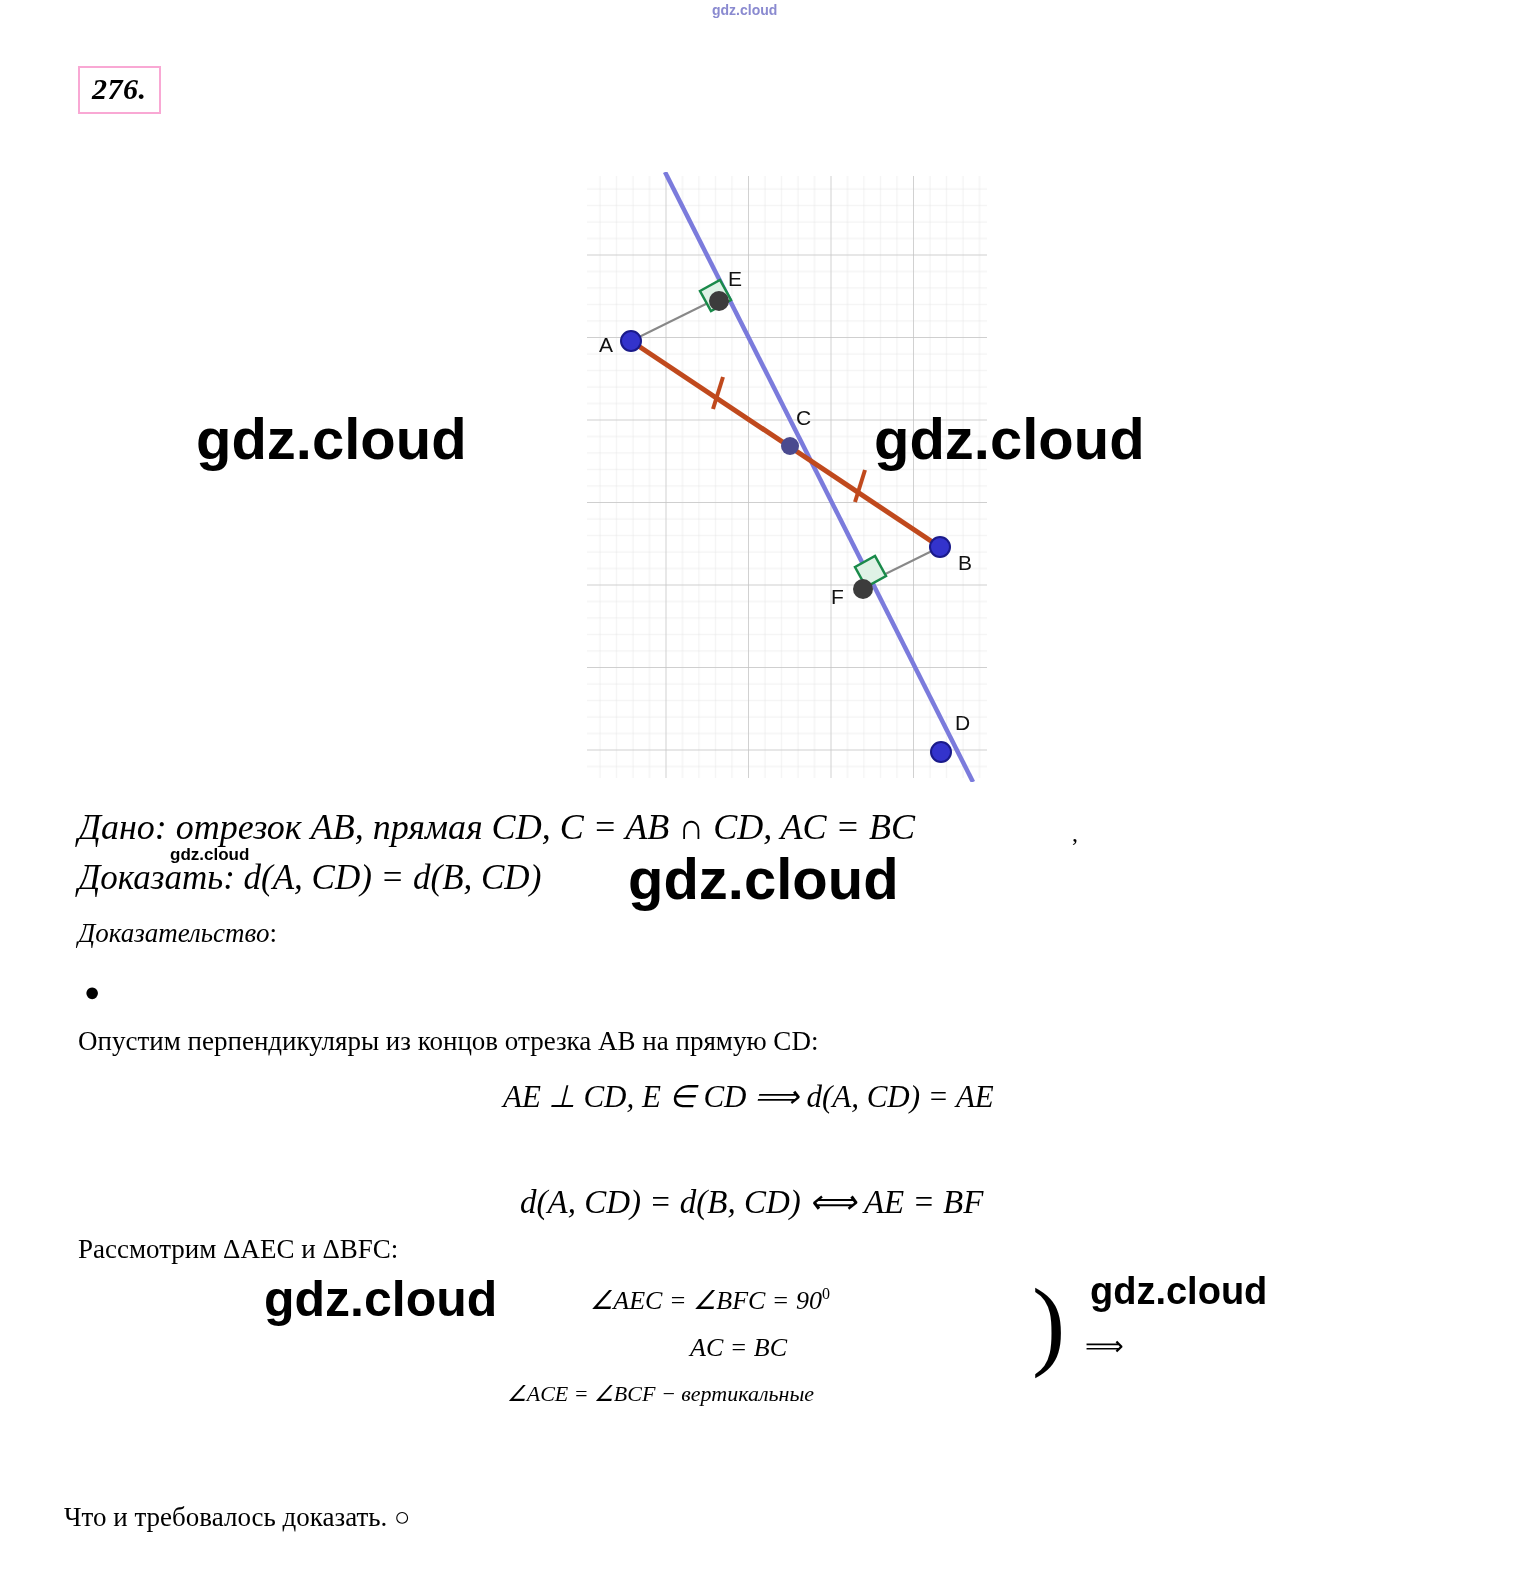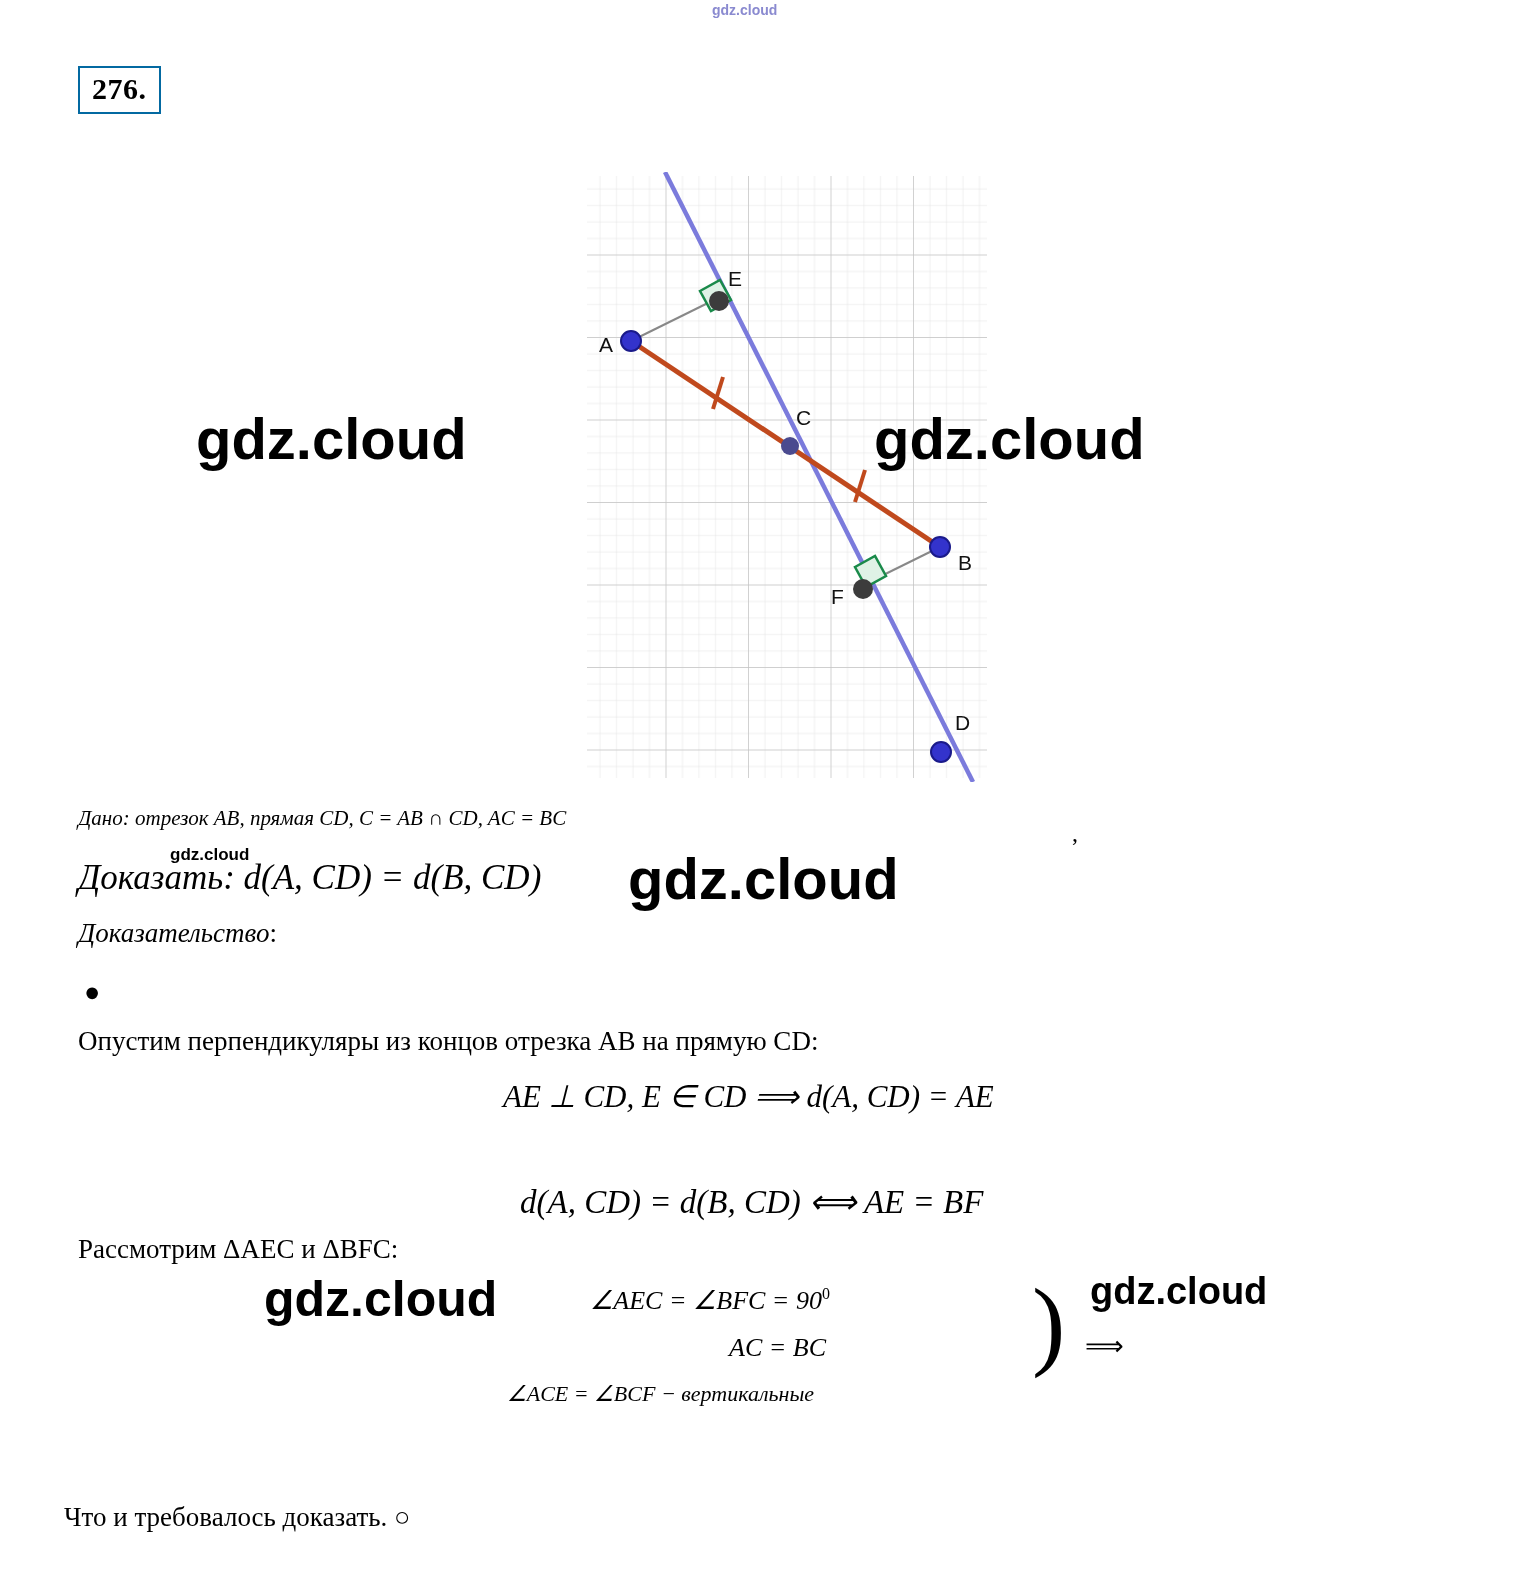--- a/index.html
+++ b/index.html
@@ -41,26 +41,27 @@
   .wm-3 { left: 628px; top: 845px; font-size: 58px; }
   .wm-4 { left: 170px; top: 845px; font-size: 17px; }
   .wm-5 { left: 264px; top: 1270px; font-size: 50px; }
   .wm-6 { left: 1090px; top: 1270px; font-size: 38px; }
 
   
   .ex-number {
     position: absolute;
     left: 78px;
     top: 66px;
-    border: 2px solid #0369a1;
+    border: 2px solid #f9a8d4;
     padding: 4px 12px 6px 12px;
     font-size: 30px;
     font-weight: bold;
     font-family: "Liberation Serif", serif;
     letter-spacing: 0.5px;
+    font-style: italic;
   }
 
   
   .figure {
     position: absolute;
     left: 583px;
     top: 172px;
     width: 450px;
     height: 610px;
   }
@@ -69,31 +70,31 @@
   
   .txt {
     position: absolute;
     font-family: "Liberation Serif", serif;
     font-size: 27px;
     white-space: nowrap;
   }
   .ital { font-style: italic; }
   .math { font-style: italic; font-family: "Liberation Serif", serif; }
 
-  .line-dano   { left: 78px;  top: 806px; font-size: 21px; }
+  .line-dano   { left: 78px;  top: 806px; font-size: 36px; }
   .line-dok    { left: 78px;  top: 858px; font-size: 35px; }
   .line-proof  { left: 78px;  top: 918px; font-size: 27px; }
   .bullet-dot  { left: 84px;  top: 977px; font-size: 27px; }
   .line-drop   { left: 78px;  top: 1026px; font-size: 27px; }
   .eq1         { left: 503px; top: 1078px; font-size: 31px; }
   .eq2         { left: 503px; top: 1130px; font-size: 27px; }
   .eq3         { left: 520px; top: 1182px; font-size: 33px; }
   .line-cons   { left: 78px;  top: 1234px; font-size: 27px; }
   .eq4         { left: 590px; top: 1285px; font-size: 26px; }
-  .eq5         { left: 690px; top: 1333px; font-size: 26px; margin-left: 39px; }
+  .eq5         { left: 690px; top: 1333px; font-size: 26px; }
   .eq6         { left: 507px; top: 1381px; font-size: 22px; }
   .brace       { left: 1032px; top: 1274px; font-size: 100px; font-family: "Liberation Serif", serif; line-height: 1; }
   .implies-big { left: 1085px; top: 1330px; font-size: 27px; }
   .line-final  { left: 258px; top: 1442px; font-size: 27px; }
   .line-qed    { left: 64px;  top: 1502px; font-size: 27px; }
 
   .comma-mark { position: absolute; left: 1072px; top: 820px; font-size: 24px; }
 </style>
 </head>
 <body>

